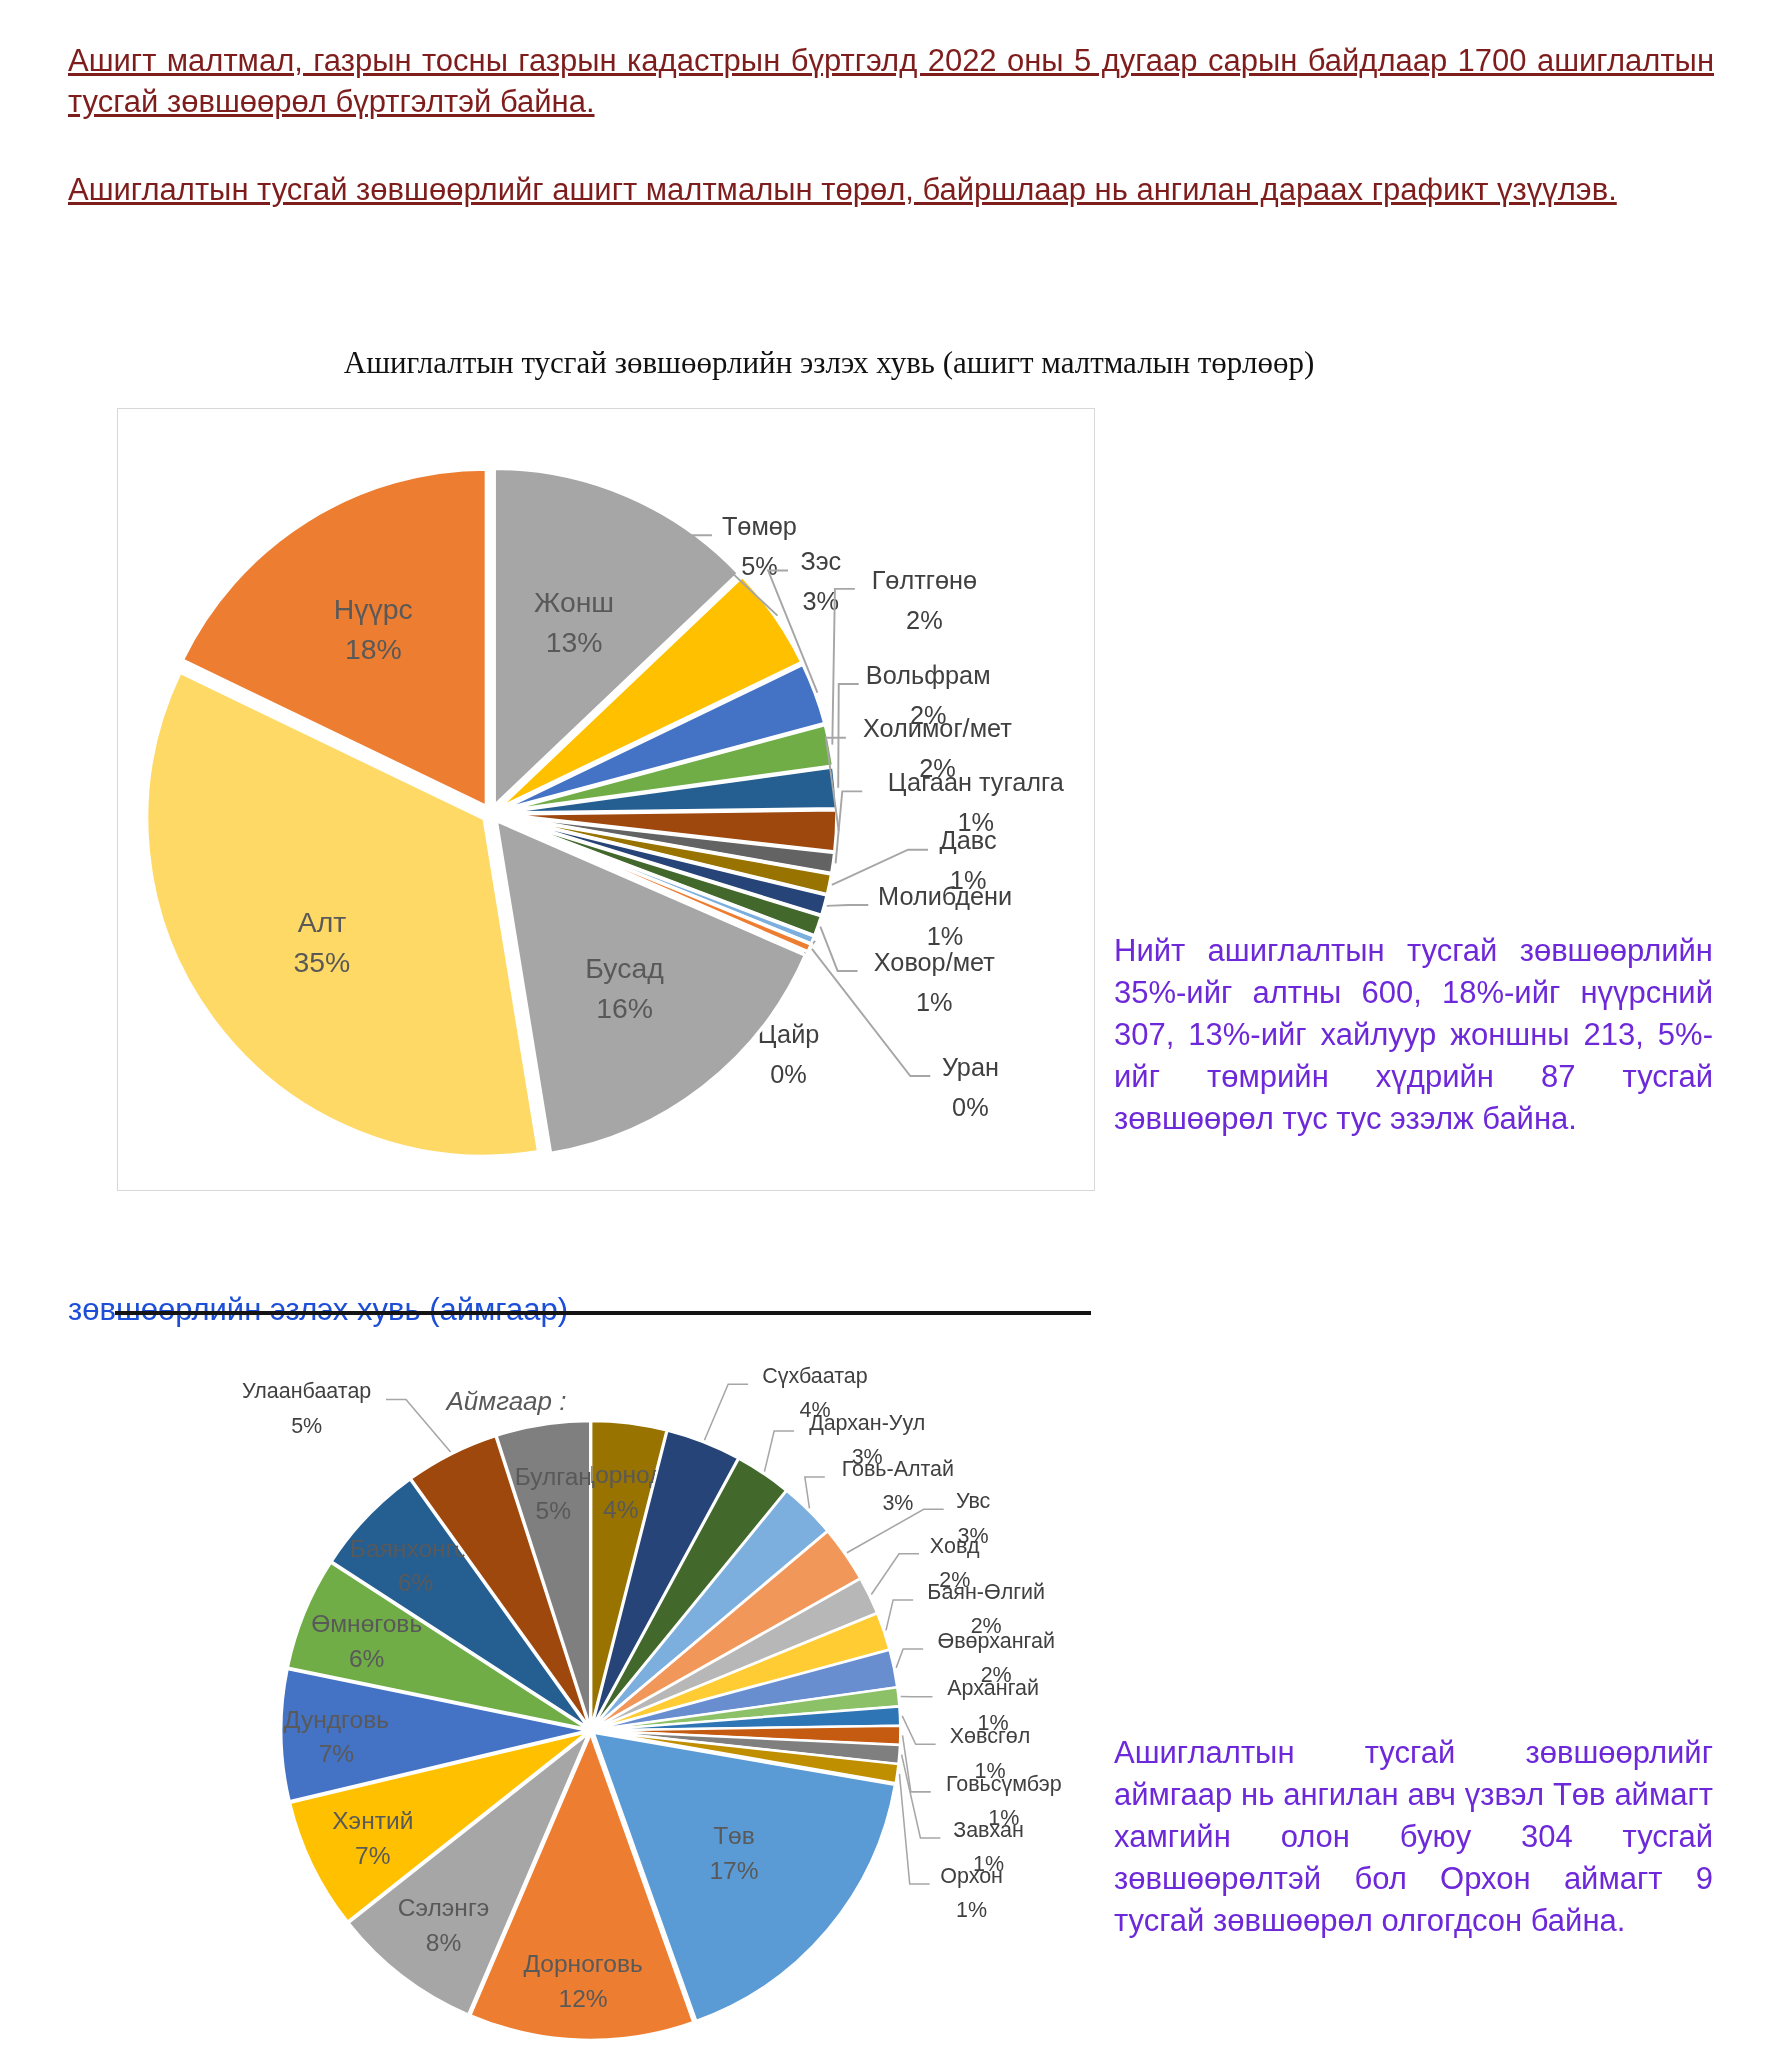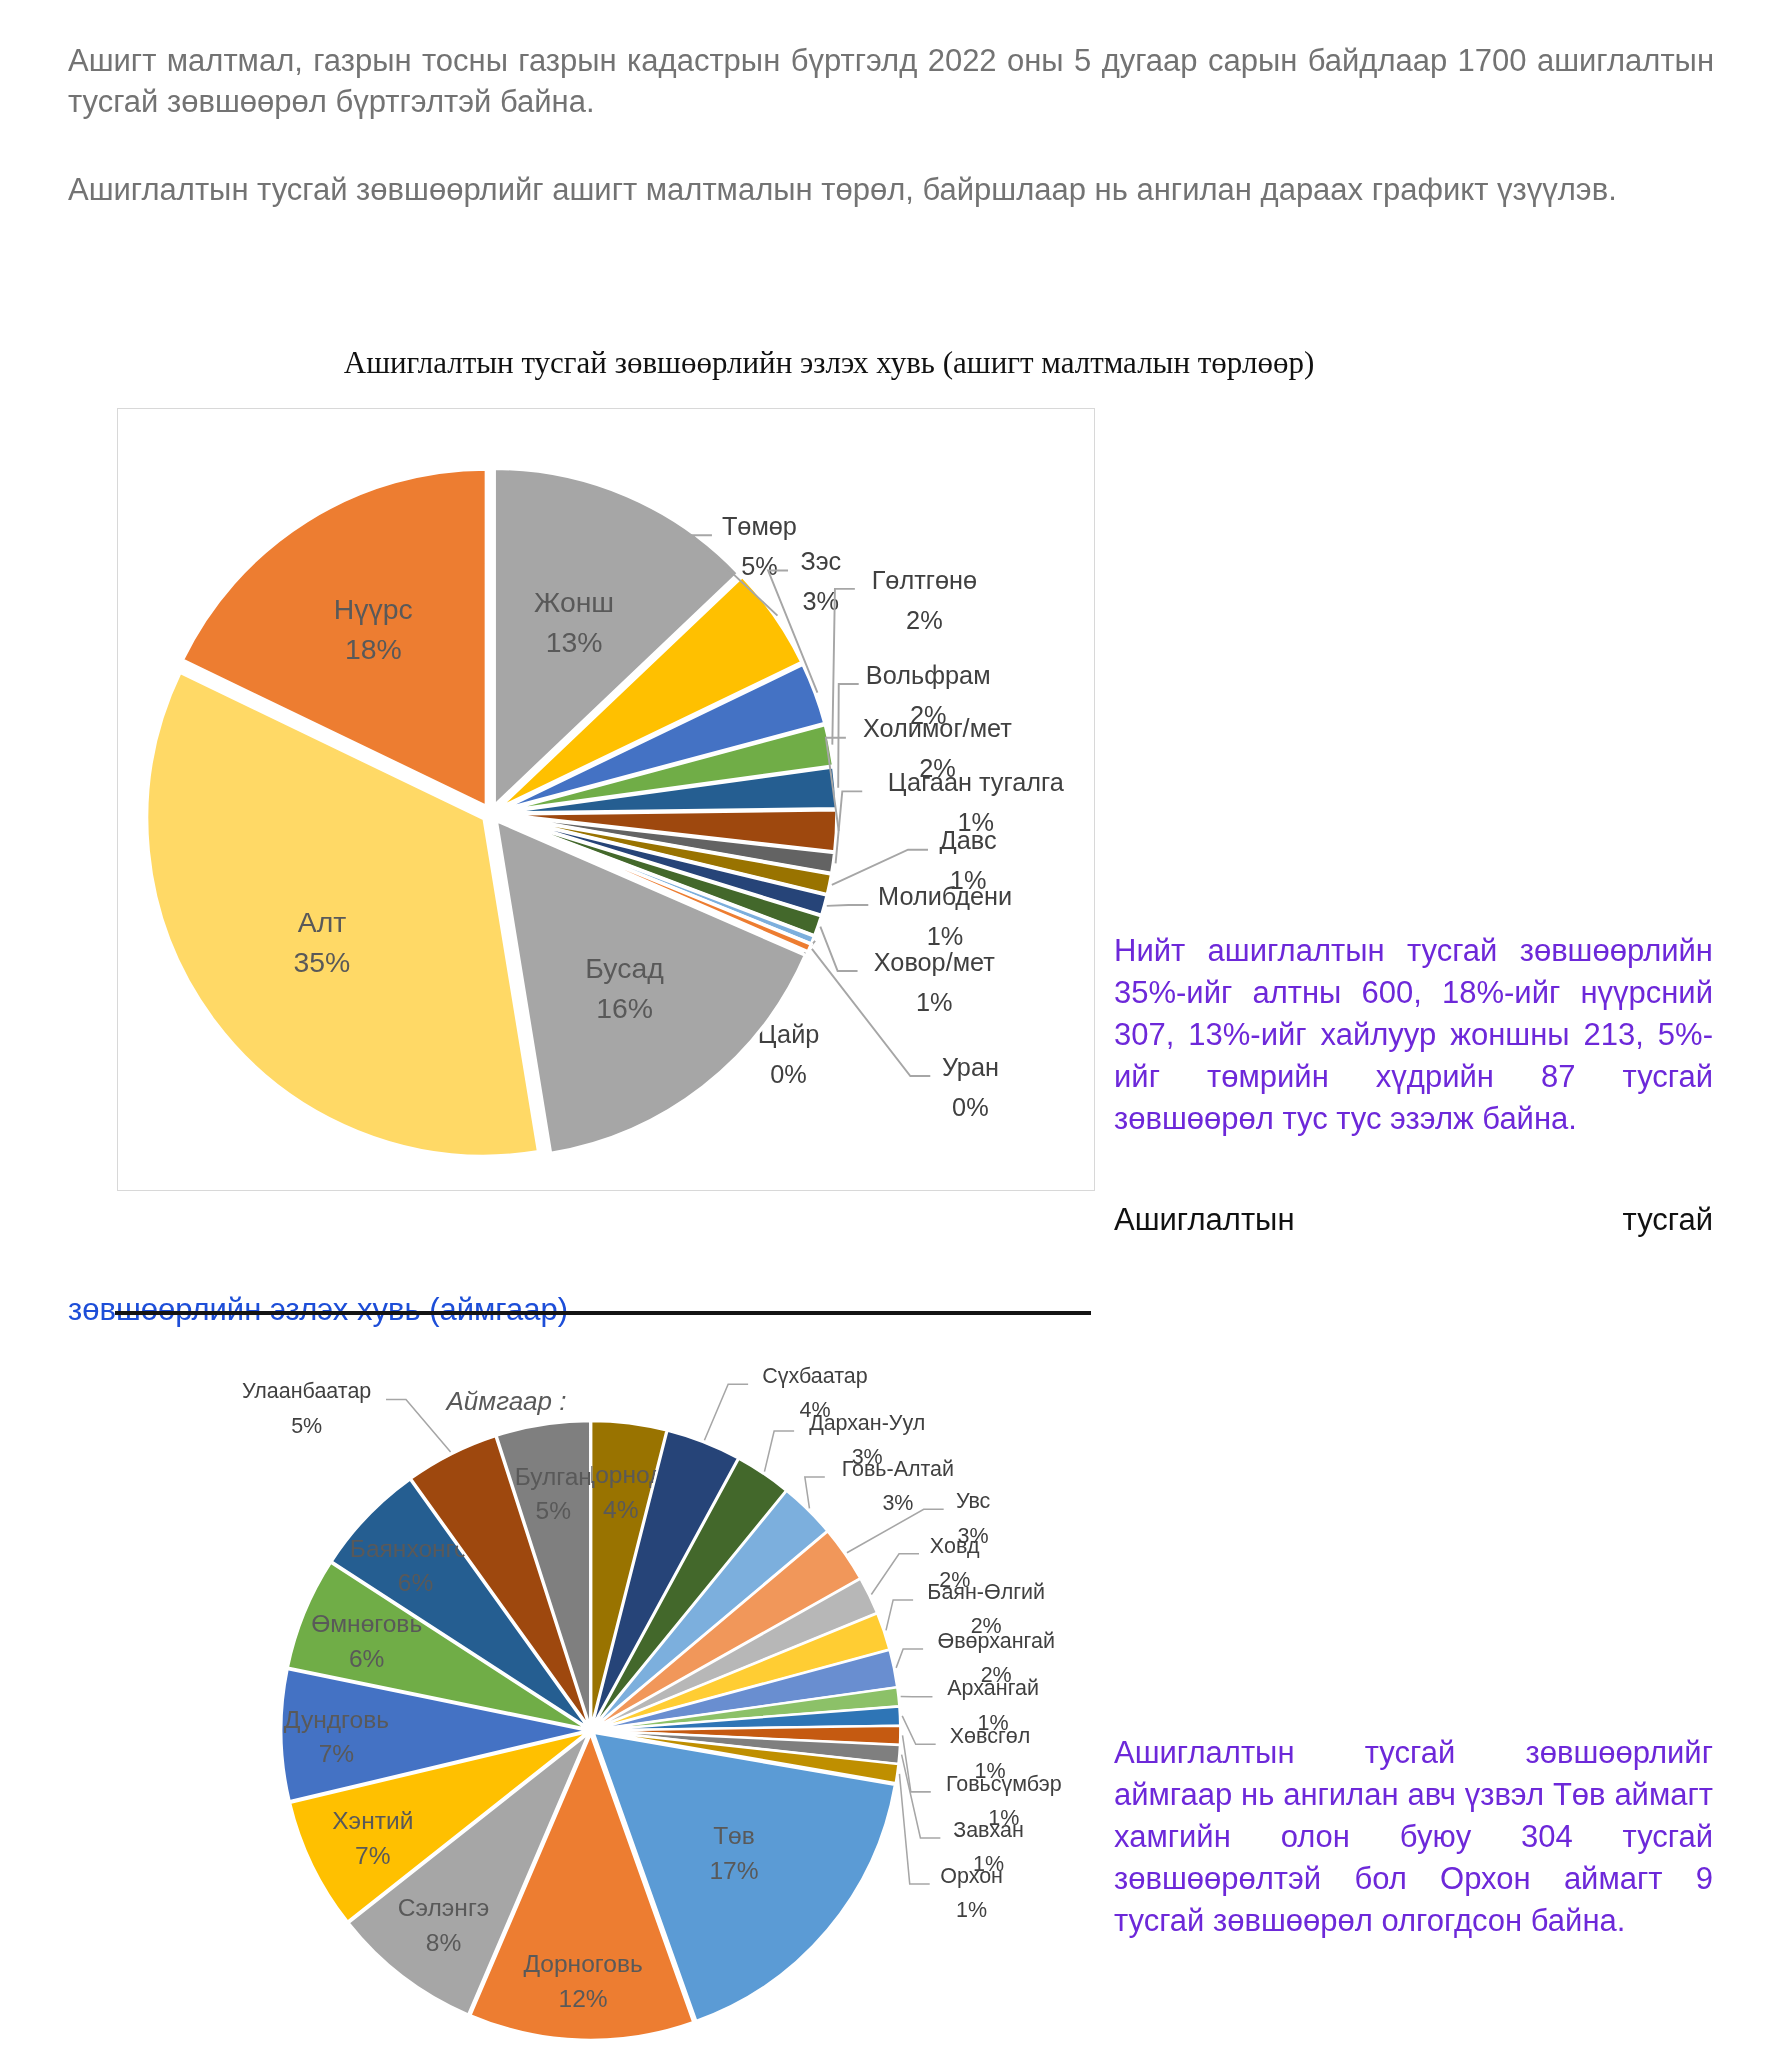--- a/index.html
+++ b/index.html
@@ -1,21 +1,21 @@
 <!DOCTYPE html>
 <html style="font-size:12.3px"><head>
 <meta charset="utf-8">
 <style>
   html,body{margin:0;padding:0;background:#888;}
   .page{
     position:relative; width:1778px; height:2066px; background:#ffffff;
     font-family:"Liberation Sans", sans-serif; color:#111; overflow:hidden;
   }
   .para{position:absolute; left:68px; width:1646px; font-size:31px; line-height:41px;
-        text-align:justify; margin:0; color:#737373;}
+        text-align:justify; margin:0; color:#7f1d1d;text-decoration:underline;}
   .chart-title1{position:absolute; left:115px; top:345px; width:1428px; text-align:center;
         font-size:31px; color:#111;font-family:Liberation Serif, serif;}
   .chart1-box{position:absolute; left:117px; top:408px; width:976px; height:781px;
         border:1.5px solid #d8d8d8; background:#fff;}
   .side-col{position:absolute; left:1114px; width:599px; font-size:31px; line-height:42px;
         text-align:justify; margin:0; color:#6d28d9;}
   .spread-line{position:absolute; left:1114px; top:1202px; width:599px; display:flex;
         justify-content:space-between; font-size:31px; color:#111;}
   .wrap-line{position:absolute; left:68px; top:1251px; font-size:31px; color:#1d4ed8;margin-top:41px;}
   .rule{position:absolute; left:115px; top:1311px; width:976px; height:3.8px; background:#141414;}
@@ -89,24 +89,20 @@
       <text x="664.166582761983" y="796.3124022476068" text-anchor="middle" dominant-baseline="middle" font-size="37" fill="#595959">16%</text>
       <path d="M 481.2 546.6 L 552.2 980.8 A 440 440 0 0 1 84.8 355.7 Z" fill="#ffd966" stroke="#ffffff" stroke-width="4.5" stroke-linejoin="round"></path>
       <text x="269.75780687876727" y="684.9165811193251" text-anchor="middle" dominant-baseline="middle" font-size="37" fill="#595959">Алт</text>
       <text x="269.75780687876727" y="736.9165811193251" text-anchor="middle" dominant-baseline="middle" font-size="37" fill="#595959">35%</text>
       <path d="M 484.1 530.7 L 87.7 339.8 A 440 440 0 0 1 484.1 90.7 Z" fill="#ed7d31" stroke="#ffffff" stroke-width="4.5" stroke-linejoin="round"></path>
       <text x="336.66835554828015" y="276.21408578240846" text-anchor="middle" dominant-baseline="middle" font-size="37" fill="#595959">Нүүрс</text>
       <text x="336.66835554828015" y="328.21408578240846" text-anchor="middle" dominant-baseline="middle" font-size="37" fill="#595959">18%</text>
     </svg>
 
   <p class="side-col" style="top:930px">Нийт ашиглалтын тусгай зөвшөөрлийн 35%-ийг алтны 600, 18%-ийг нүүрсний 307, 13%-ийг хайлуур жоншны 213, 5%-ийг төмрийн хүдрийн 87 тусгай зөвшөөрөл тус тус эзэлж байна.</p>
-  <div class="spread-line">
-    <span>Ашиглалтын</span>
-    <span>тусгай</span>
-  </div>
   <div class="wrap-line">зөвшөөрлийн эзлэх хувь (аймгаар)</div>
   <div class="rule"></div>
 
   <div class="chart-title2">Аймгаар :</div>
   <svg id="pie2" width="1121" height="731" viewBox="0 0 1460 952">
       <path d="M 690.6 510.0 L 690.6 112.0 A 398 398 0 0 1 788.6 124.3 Z" fill="#997300" stroke="#ffffff" stroke-width="3" stroke-linejoin="round"></path>
       <text x="729.1457105243265" y="184.8983914617281" text-anchor="middle" dominant-baseline="middle" font-size="32" fill="#595959">Дорнод</text>
       <text x="729.1457105243265" y="229.8983914617281" text-anchor="middle" dominant-baseline="middle" font-size="32" fill="#595959">4%</text>
       <path d="M 691.8 510.3 L 789.8 124.6 A 398 398 0 0 1 881.8 160.6 Z" fill="#264478" stroke="#ffffff" stroke-width="3" stroke-linejoin="round"></path>
       <polyline points="838.0,137.0 868.9,64 894.9,64" fill="none" stroke="#a6a6a6" stroke-width="2"></polyline>

